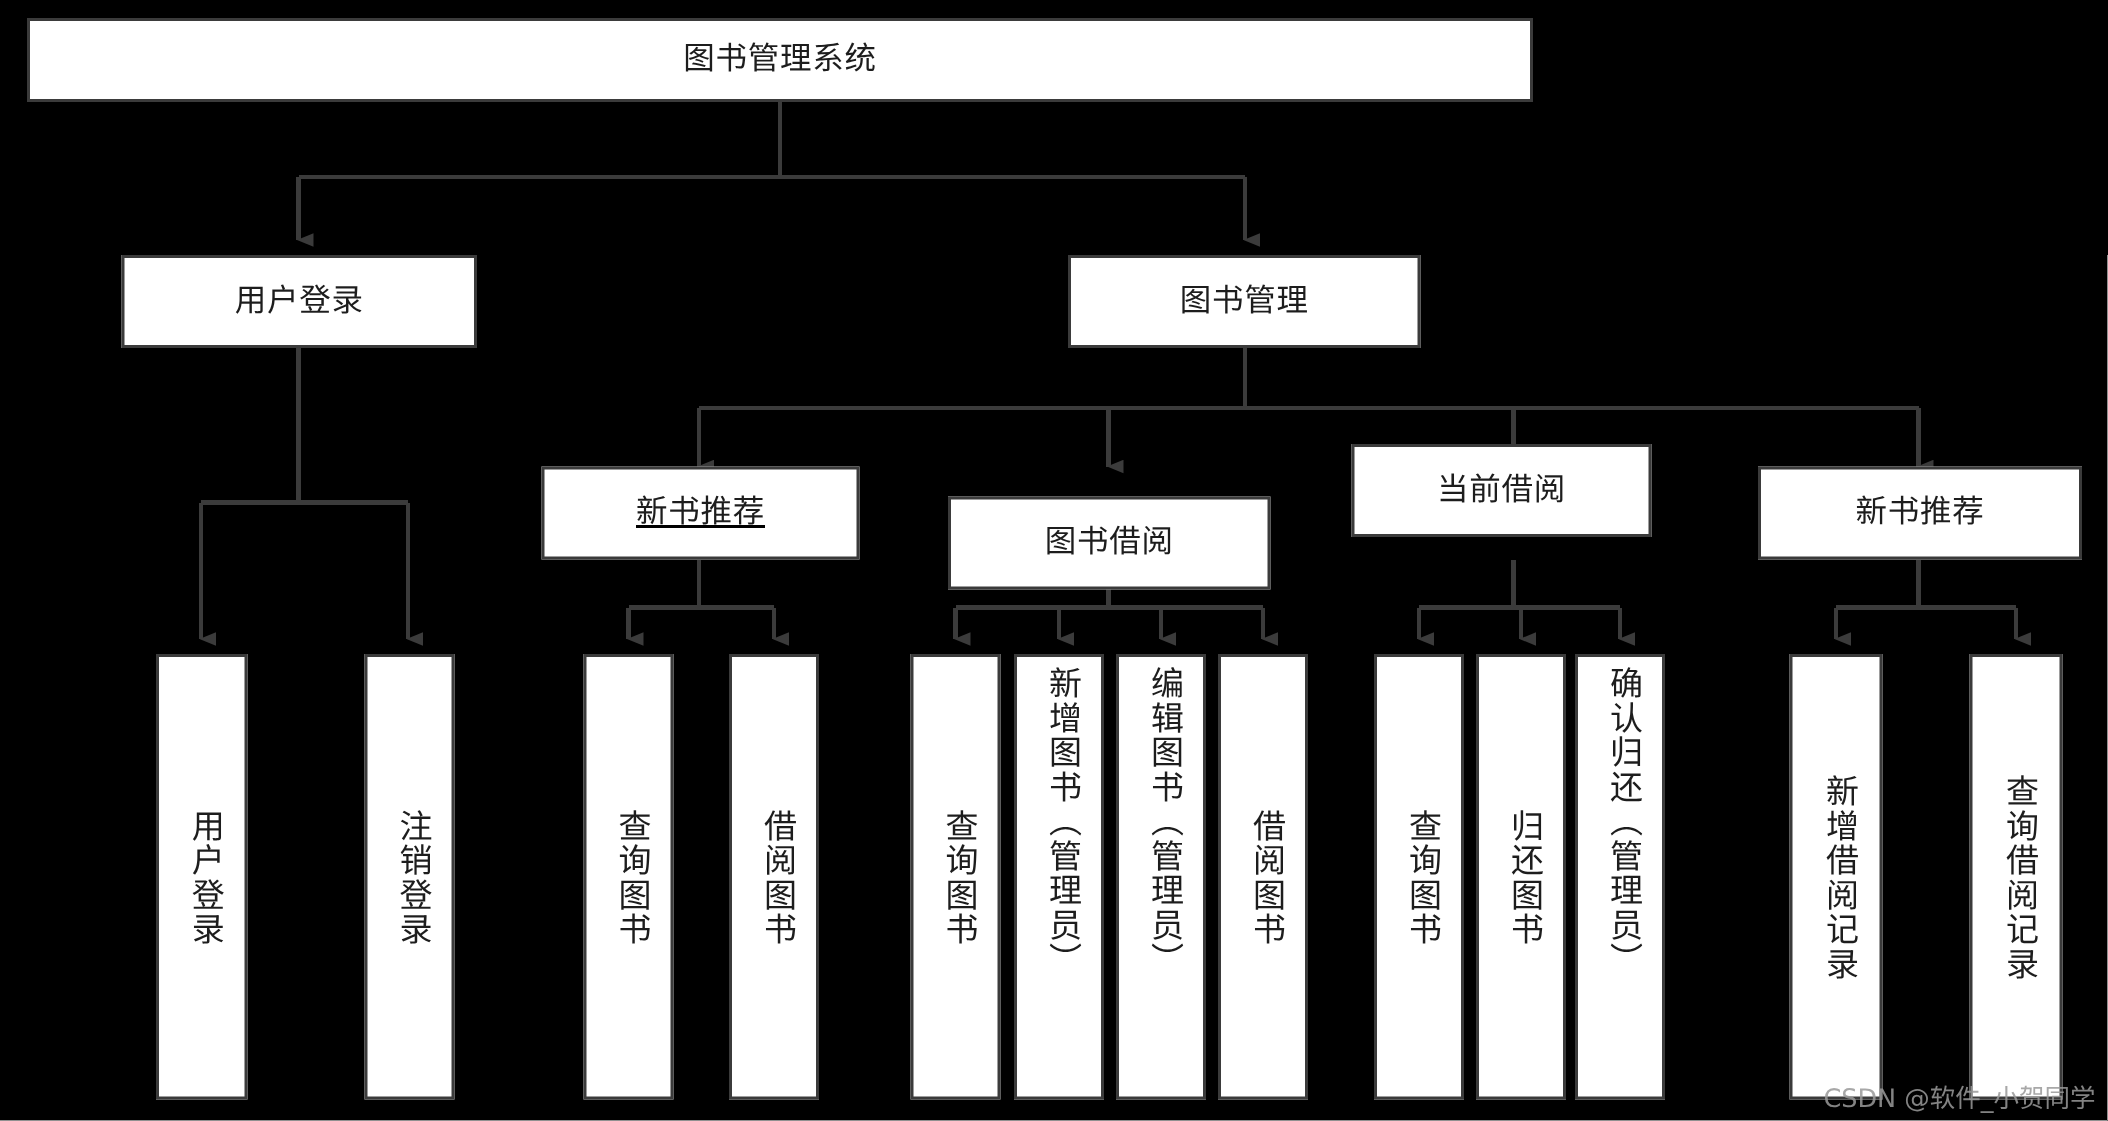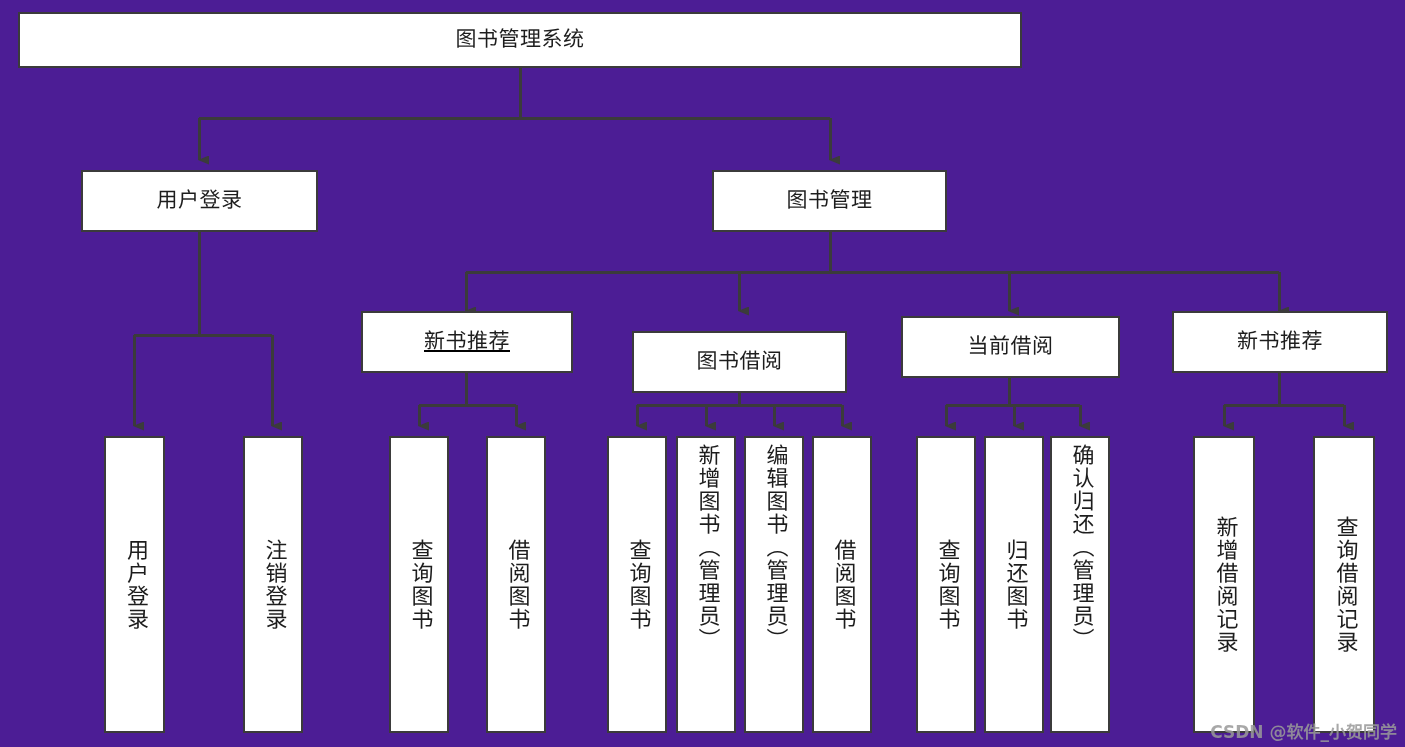--- a/index.html
+++ b/index.html
@@ -8,21 +8,21 @@
     padding: 0;
     background: #ffffff;
   }
   body {
     font-family: "DejaVu Sans", "Liberation Sans", sans-serif;
   }
   #diagram-root {
     position: relative;
     width: 1405px;
     height: 747px;
-    background: #4c1d95;
+    background: #000000;
     overflow: hidden;
   }
   #diagram-svg {
     position: absolute;
     left: 0;
     top: 0;
     width: 1405px;
     height: 747px;
   }
   .node-box {
@@ -65,21 +65,20 @@
   #watermark {
     position: absolute;
     right: 8px;
     bottom: 4px;
     font-size: 17px;
     color: #9a9a9a;
     opacity: 0.85;
     white-space: nowrap;
     font-family: "DejaVu Sans", "Liberation Sans", sans-serif;
     pointer-events: none;
-    font-weight: bold;
   }
 </style>
 </head>
 <body>
 
 <div id="diagram-root">
 
   <svg id="diagram-svg" viewBox="0 0 1405 747" xmlns="http://www.w3.org/2000/svg">
     <defs>
       <marker id="arrowhead" markerWidth="10" markerHeight="11" refX="4.5" refY="10" orient="auto" markerUnits="userSpaceOnUse">
@@ -143,21 +142,21 @@
   </div>
 
   <div class="node-box" style="left:361px; top:311px; width:212px; height:62px;text-decoration:underline;">
     <span class="node-label-h">新书推荐</span>
   </div>
 
   <div class="node-box" style="left:632px; top:311px; width:215px; height:62px;margin-top:20px;">
     <span class="node-label-h">图书借阅</span>
   </div>
 
-  <div class="node-box" style="left:901px; top:316px; width:219px; height:62px;">
+  <div class="node-box" style="left:901px; top:296px; width:200px; height:62px;">
     <span class="node-label-h">当前借阅</span>
   </div>
 
   <div class="node-box" style="left:1172px; top:311px; width:216px; height:62px;">
     <span class="node-label-h">新书推荐</span>
   </div>
 
   <div class="node-box leaf-box center-v" style="left:104px; top:436px; width:61px; height:297px;">
     <span class="node-label-v">用户登录</span>
   </div>

